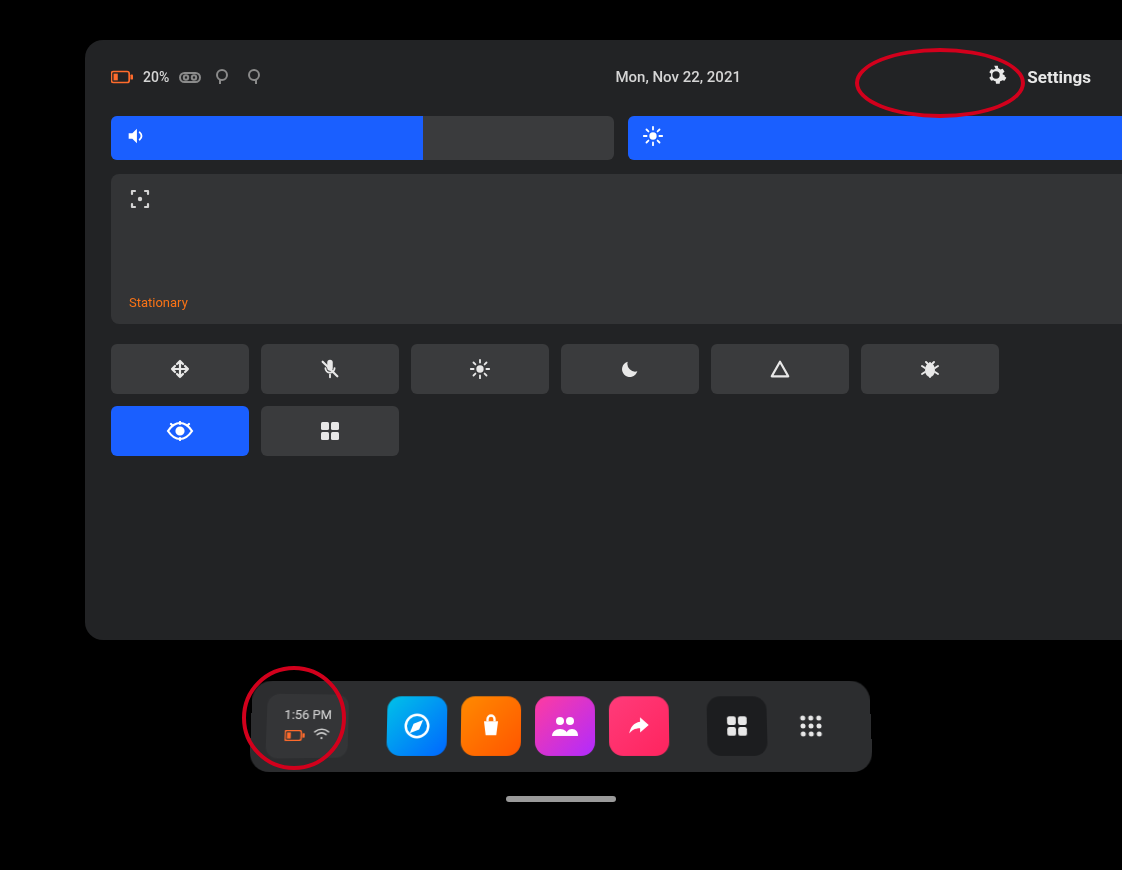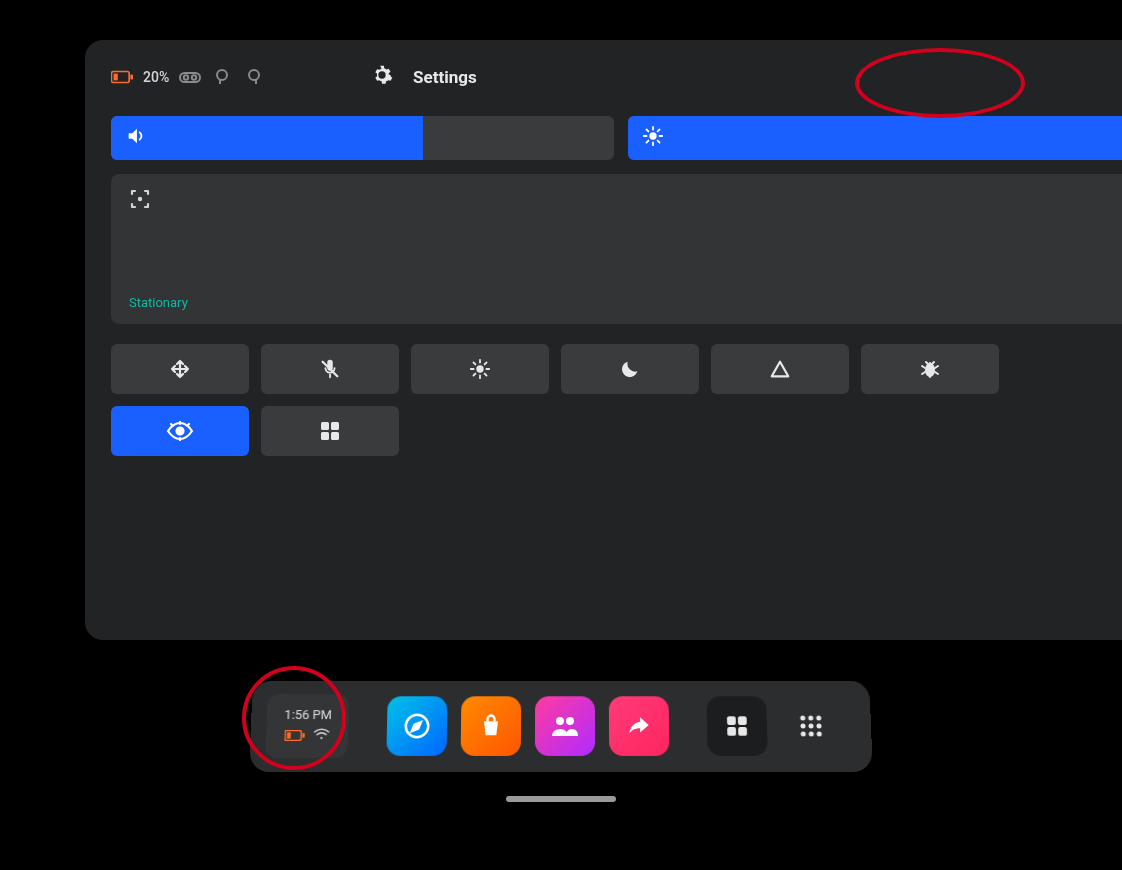--- a/index.html
+++ b/index.html
@@ -57,21 +57,21 @@
     height: 150px;
     background: #333436;
     border-radius: 8px;
     padding: 14px 18px;
     cursor: pointer;
     display: flex; flex-direction: column;
   }
   .card-icon { height: 26px; color: #d5d5d5; }
   .card-fill { flex: 1; }
   .card-title { font-size: 22px; font-weight: 500; color: #eee; }
-  .card-sub { font-size: 13px; color: #14b8a6; margin-top: 2px; }
+  .card-sub { font-size: 13px; color: #f97316; margin-top: 2px; }
   
   .toggle-row { display: flex; gap: 12px; margin-bottom: 12px; }
   .toggle {
     width: 138px; height: 50px;
     background: #3a3b3d;
     border-radius: 6px;
     display: flex; align-items: center; justify-content: center;
     color: #e8e8e8;
     cursor: pointer;
   }
@@ -161,20 +161,21 @@
             <path d="M7 11 L7 16"></path>
           </svg>
       </span>
       <span class="hdr-icon">
         <svg width="18" height="18" viewBox="0 0 18 18" fill="none" stroke="#8a8a8a" stroke-width="2">
             <circle cx="9" cy="7" r="5"></circle>
             <path d="M11 11 L11 16"></path>
           </svg>
       </span>
     </div>
+    <div class="hdr-center">Mon, Nov 22, 2021</div>
     <div class="hdr-right">
       <span>
         <svg width="22" height="22" viewBox="0 0 24 24" fill="#e8e8e8">
             <path d="M12 8a4 4 0 100 8 4 4 0 000-8zm9.4 4c0 .5 0 1-.1 1.4l2 1.6-2 3.4-2.4-.8c-.8.6-1.6 1-2.5 1.3l-.4 2.6h-4l-.4-2.6c-.9-.3-1.7-.7-2.5-1.3l-2.4.8-2-3.4 2-1.6c0-.4-.1-.9-.1-1.4s0-1 .1-1.4l-2-1.6 2-3.4 2.4.8c.8-.6 1.6-1 2.5-1.3L10 2h4l.4 2.6c.9.3 1.7.7 2.5 1.3l2.4-.8 2 3.4-2 1.6c.1.4.1.9.1 1.4z"></path>
           </svg>
       </span>
       <span>Settings</span>
     </div>
   </div>
 

